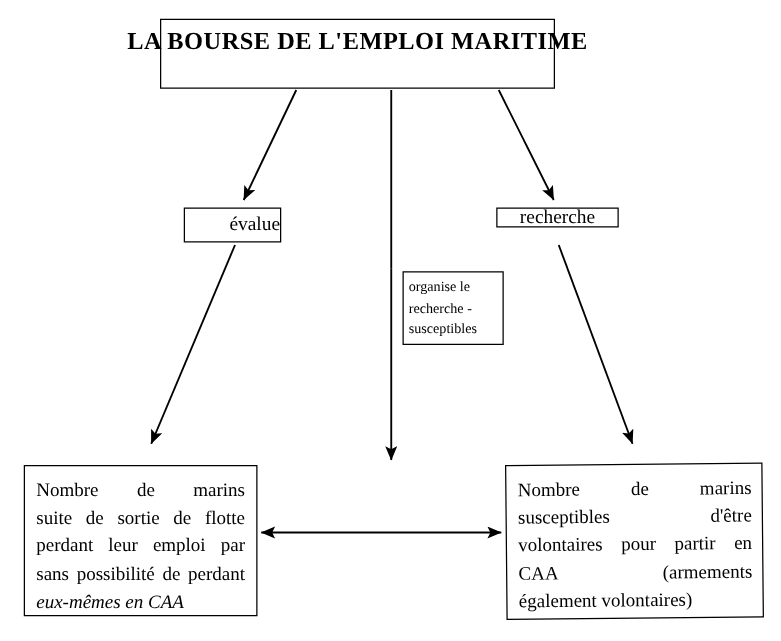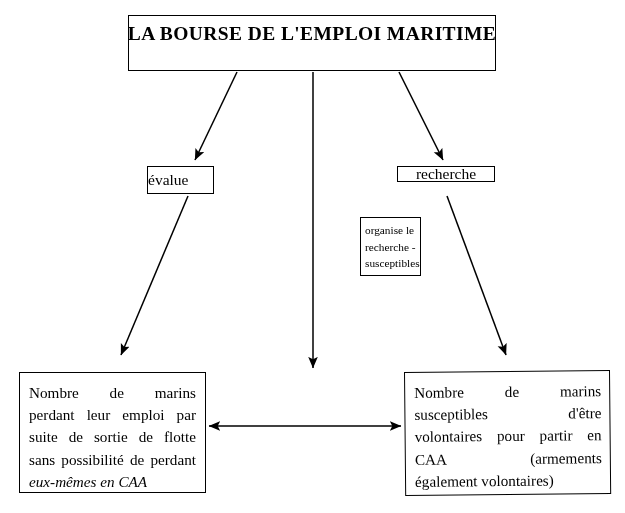--- a/index.html
+++ b/index.html
@@ -31,44 +31,44 @@
     position: absolute;
     box-sizing: border-box;
     border: 1.6px solid #000000;
     background: #ffffff;
   }
 
   
   #node-title {
     left: 128px;
     top: 15px;
-    width: 368px;
+    width: 316px;
     height: 56px;
     display: flex;
     align-items: flex-start;
     justify-content: center;
   }
   #node-title .title-text {
     font-weight: bold;
     font-size: 19.5px;
     letter-spacing: 0.4px;
     line-height: 1;
     padding-top: 8px;
     white-space: nowrap;
   }
 
   
   #node-evalue {
     left: 147px;
     top: 166px;
-    width: 67px;
+    width: 78px;
     height: 28px;
     display: flex;
     align-items: center;
-    justify-content: flex-start;
+    justify-content: flex-end;
   }
   #node-evalue .node-text {
     font-size: 15.5px;
     line-height: 1;
   }
 
   
   #node-recherche {
     left: 397px;
     top: 166px;
@@ -80,25 +80,24 @@
   }
   #node-recherche .node-text {
     font-size: 15.5px;
     line-height: 1;
   }
 
   
   #node-transfert {
     left: 322px;
     top: 217px;
-    width: 61px;
+    width: 81px;
     height: 59px;
     border-width: 1.3px;
     padding: 4px 3px 0 4px;
-    margin-left: 38px;
   }
   #node-transfert .node-line {
     font-size: 11.3px;
     line-height: 1.47;
     white-space: nowrap;
   }
 
   
   #node-left {
     left: 19px;
@@ -193,22 +192,22 @@
   </div>
 
   <div class="node" id="node-transfert">
     <div class="node-line">organise le</div>
     <div class="node-line">recherche -</div>
     <div class="node-line">susceptibles</div>
   </div>
 
   <div class="node" id="node-left">
     <div class="node-line">Nombre de marins</div>
+    <div class="node-line">suite de sortie de flotte</div>
     <div class="node-line">perdant leur emploi par</div>
-    <div class="node-line">suite de sortie de flotte</div>
     <div class="node-line">sans possibilité de perdant</div>
     <div class="node-line last">eux-mêmes en CAA</div>
   </div>
 
   <div id="node-right-wrap">
     <div class="node" id="node-right">
       <div class="node-line">Nombre de marins</div>
       <div class="node-line">susceptibles d'être</div>
       <div class="node-line">volontaires pour partir en</div>
       <div class="node-line">CAA (armements</div>

